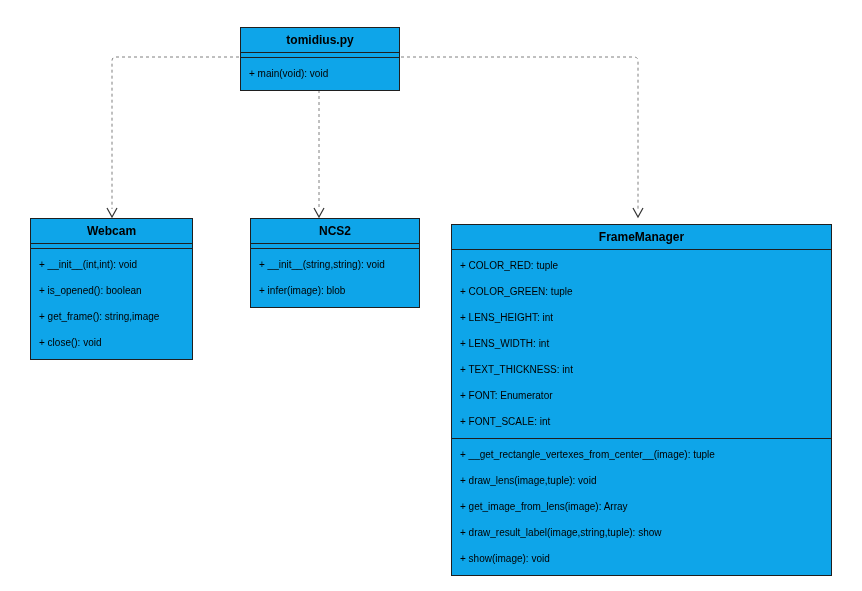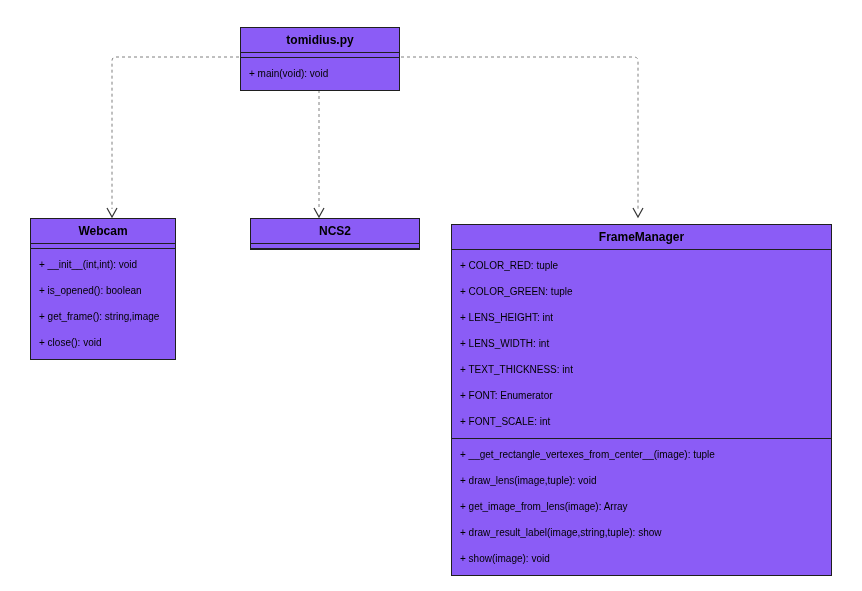--- a/index.html
+++ b/index.html
@@ -12,21 +12,21 @@
     color: #000000;
     overflow: hidden;
   }
   .connector-layer {
     position: absolute;
     left: 0; top: 0;
     width: 862px; height: 591px;
   }
   .uml-class {
     position: absolute;
-    background: #8b5cf6;
+    background: #0ea5e9;
     border: 1px solid #1f1f1f;
     box-sizing: border-box;
   }
   .uml-title {
     font-size: 12px;
     font-weight: bold;
     text-align: center;
     line-height: 14px;
     padding: 5px 4px;
     border-bottom: 1px solid #1f1f1f;
@@ -71,34 +71,38 @@
   </svg>
 
   <div class="uml-class" style="left:240px; top:27px; width:160px;">
     <div class="uml-title">tomidius.py</div>
     <div class="uml-empty"></div>
     <div class="uml-members">
       <div class="uml-member">+ main(void): void</div>
     </div>
   </div>
 
-  <div class="uml-class" style="left:30px; top:218px; width:146px;">
+  <div class="uml-class" style="left:30px; top:218px; width:163px;">
     <div class="uml-title">Webcam</div>
     <div class="uml-empty"></div>
     <div class="uml-members">
       <div class="uml-member">+ __init__(int,int): void</div>
       <div class="uml-member">+ is_opened(): boolean</div>
       <div class="uml-member">+ get_frame(): string,image</div>
       <div class="uml-member">+ close(): void</div>
     </div>
   </div>
 
   <div class="uml-class" style="left:235px; top:218px; width:170px;margin-left:15px;">
     <div class="uml-title">NCS2</div>
     <div class="uml-empty"></div>
+    <div class="uml-members">
+      <div class="uml-member">+ __init__(string,string): void</div>
+      <div class="uml-member">+ infer(image): blob</div>
+    </div>
   </div>
 
   <div class="uml-class" style="left:451px; top:224px; width:381px;">
     <div class="uml-title">FrameManager</div>
     <div class="uml-members with-divider">
       <div class="uml-member">+ COLOR_RED: tuple</div>
       <div class="uml-member">+ COLOR_GREEN: tuple</div>
       <div class="uml-member">+ LENS_HEIGHT: int</div>
       <div class="uml-member">+ LENS_WIDTH: int</div>
       <div class="uml-member">+ TEXT_THICKNESS: int</div>

